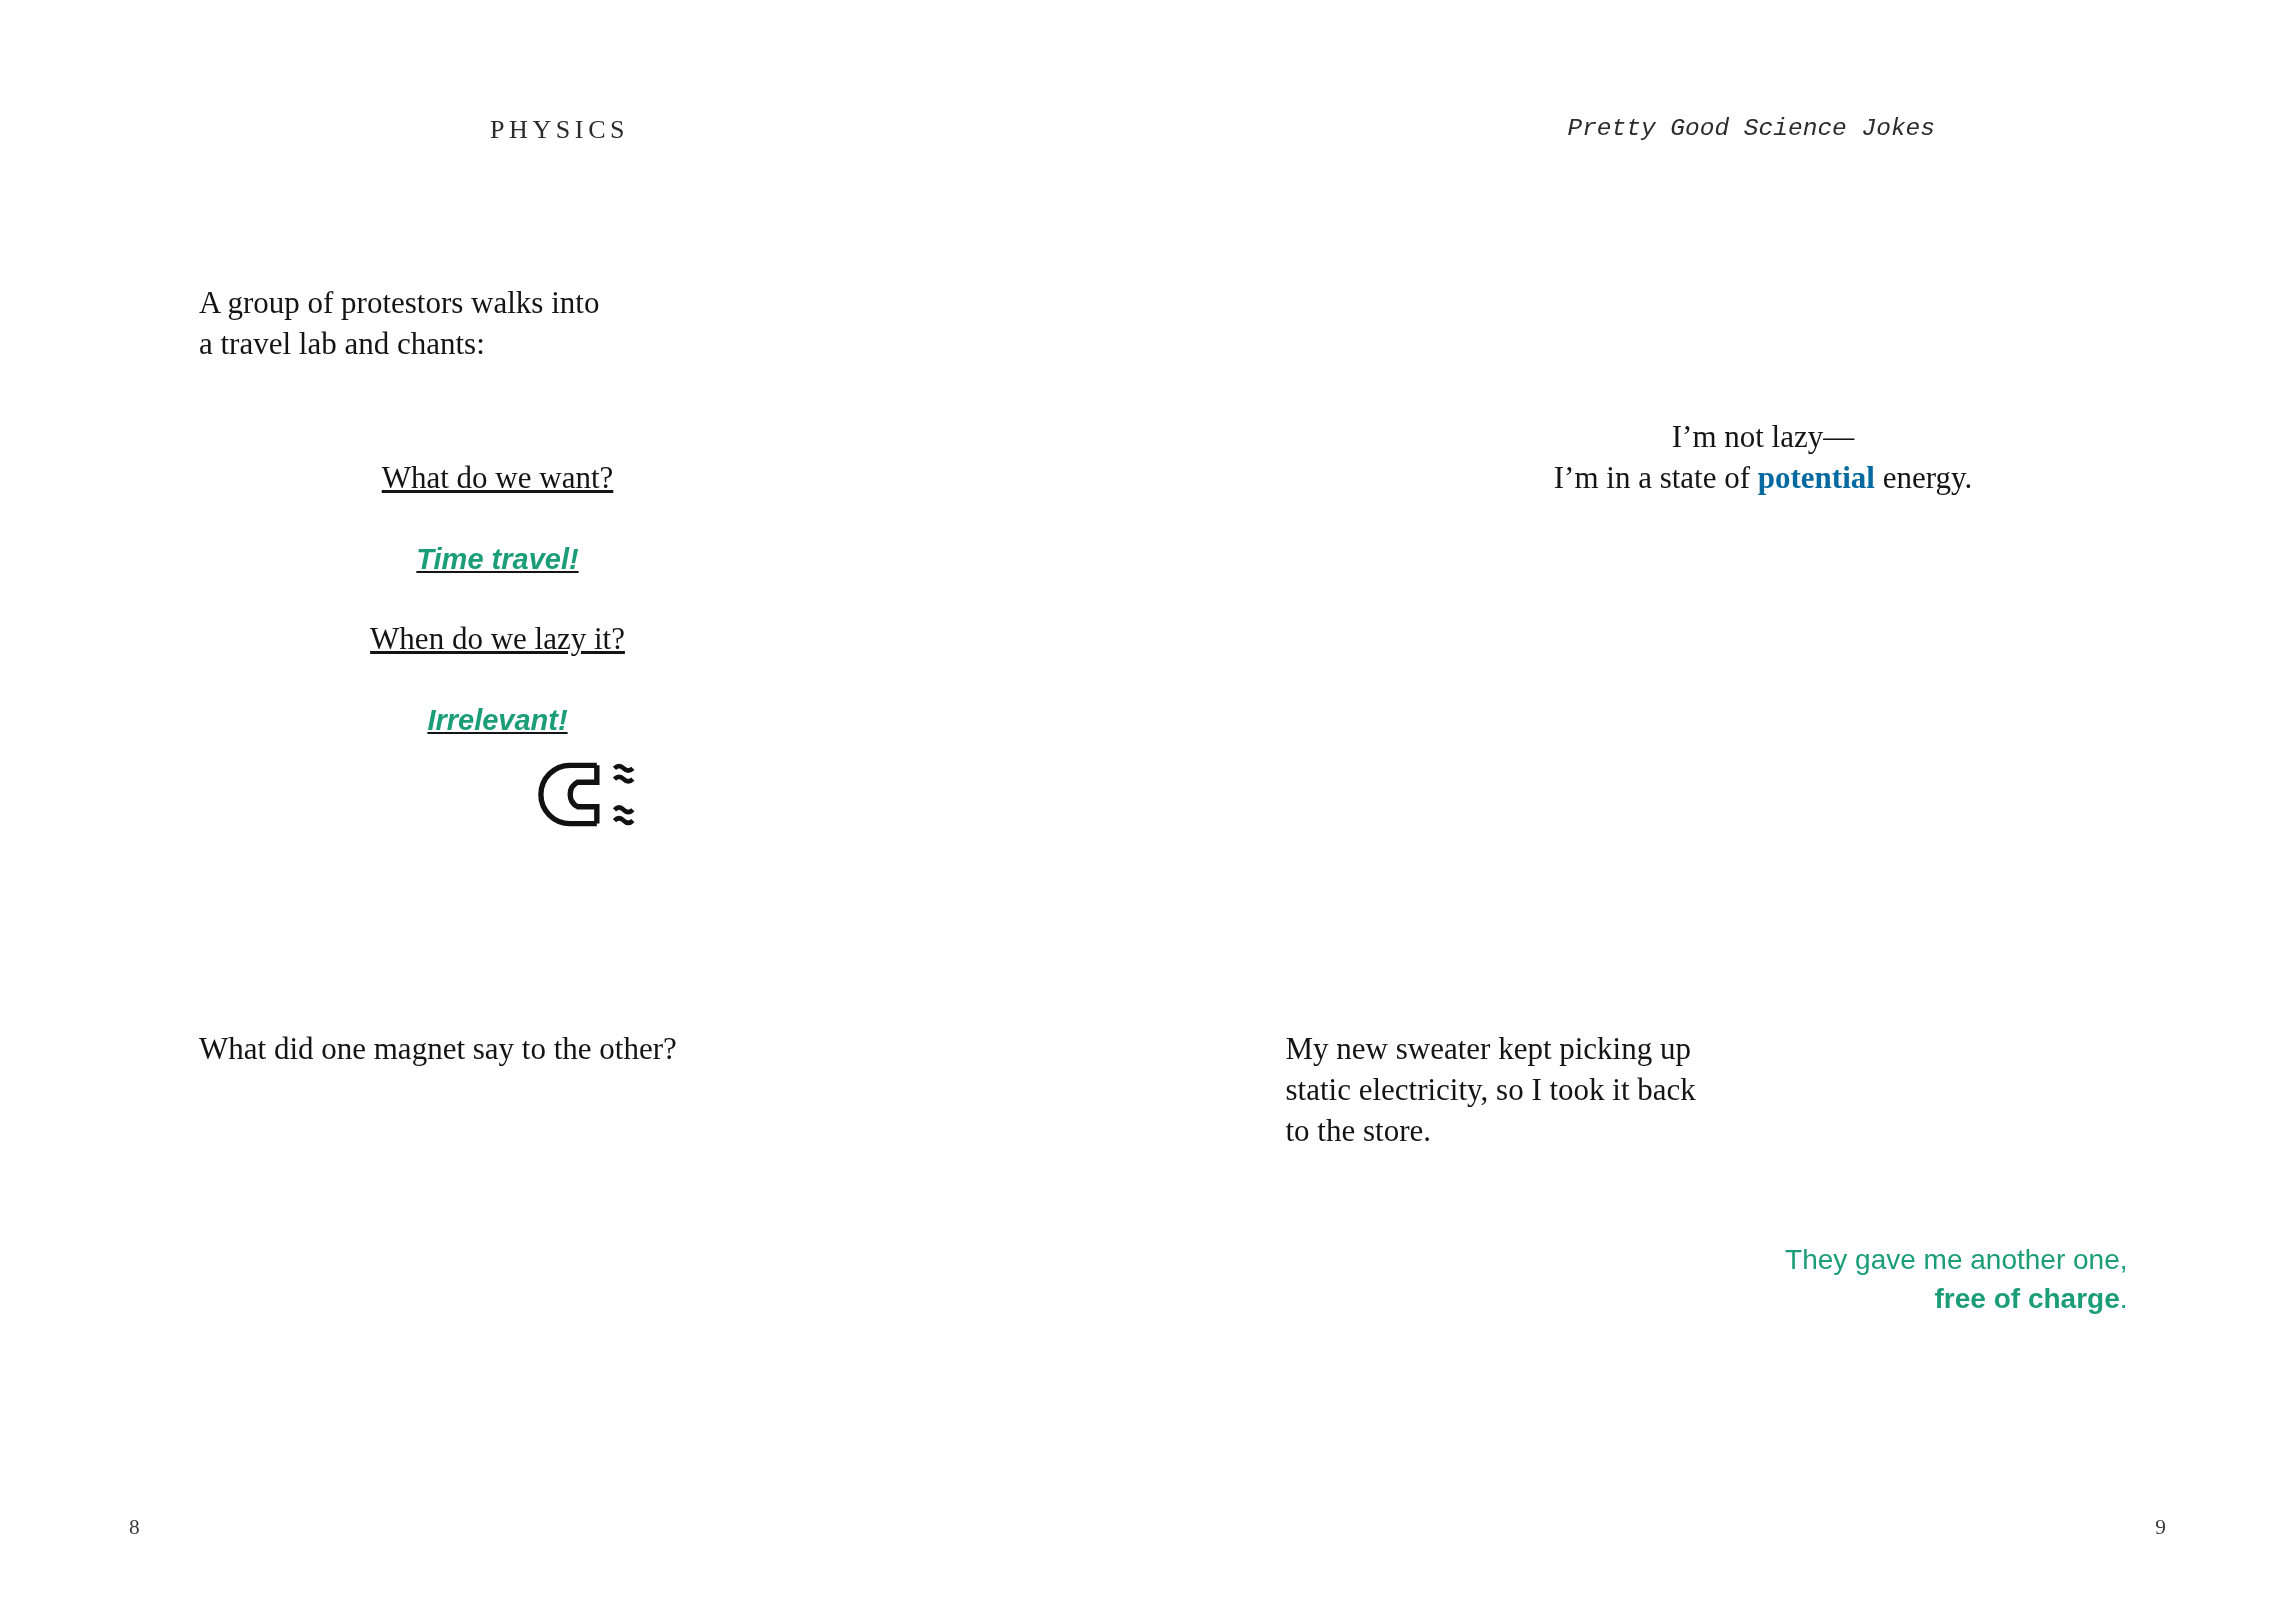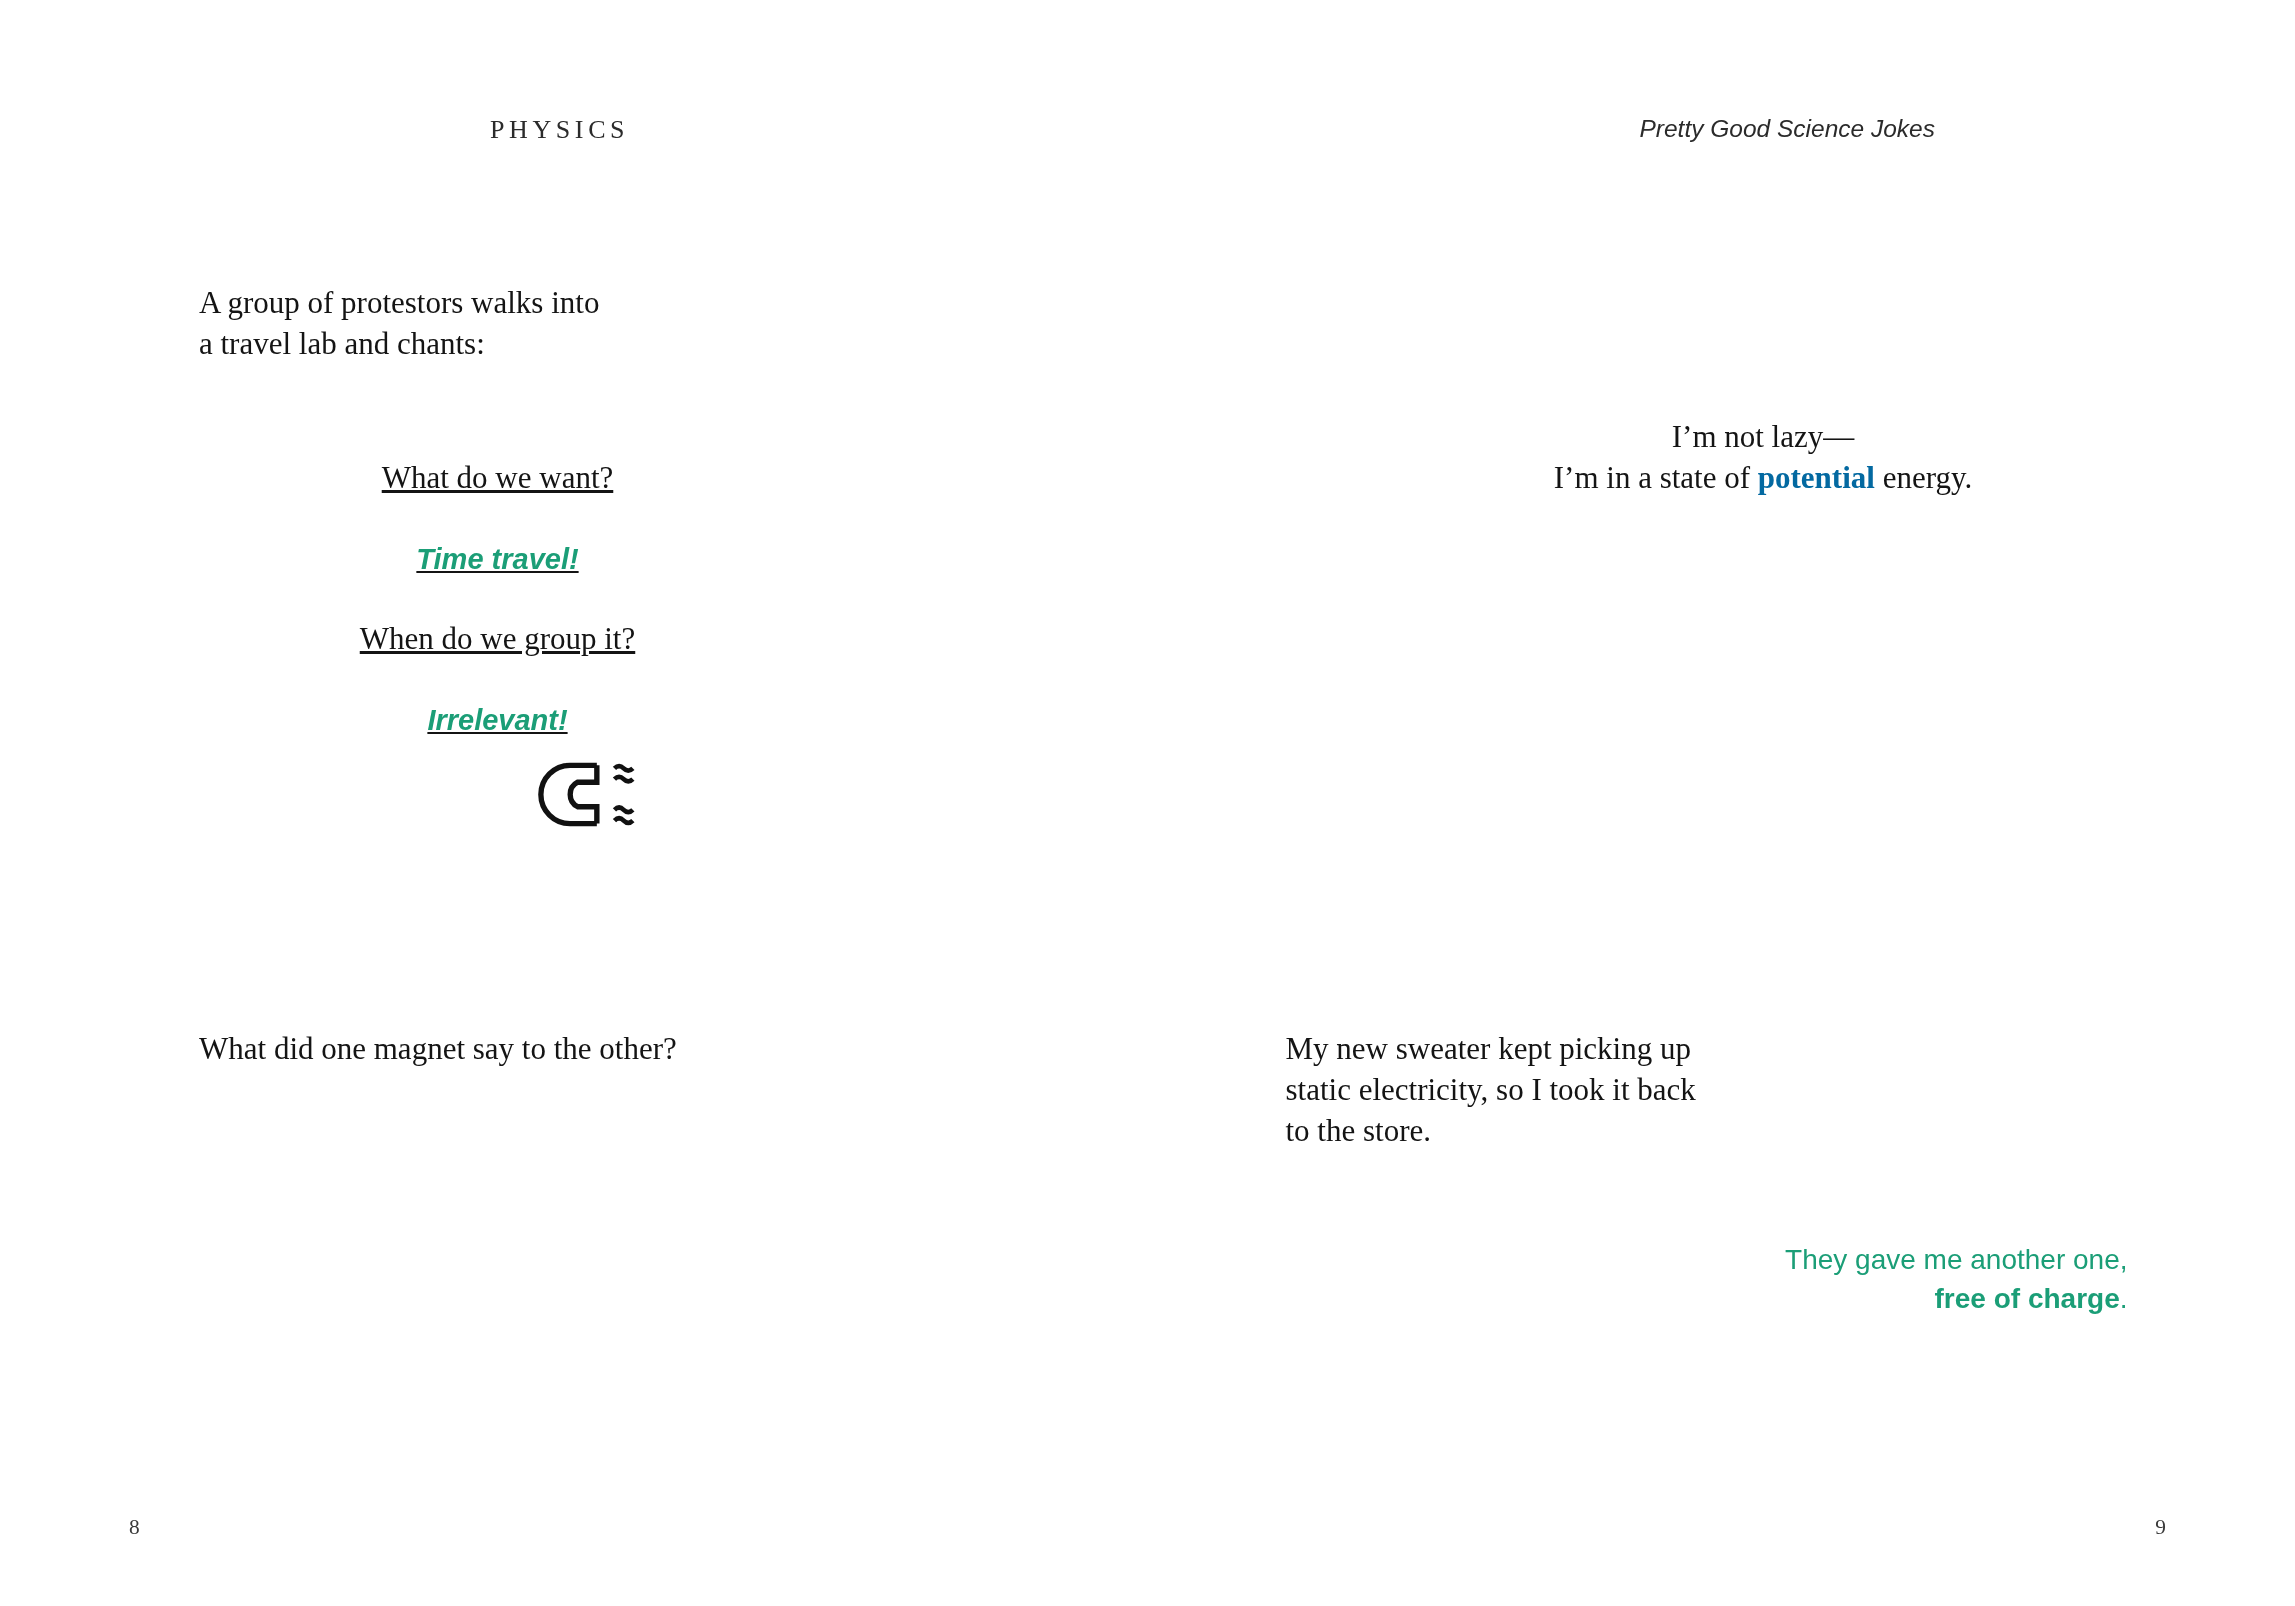--- a/index.html
+++ b/index.html
@@ -36,21 +36,21 @@
     font-size: 26px;
   }
   .running-head.left {
     left: 490px;
     letter-spacing: 4.6px;
     font-family: "Liberation Serif", serif;
     color: #2b2b2b;
   }
   .running-head.right {
     right: 360px;
-    font-family: Liberation Sans, sans-serif;
+    font-family: Liberation Mono, monospace;
     font-style: italic;
     font-size: 24.5px;
     color: #2b2b2b;
   }
 
   
   .folio {
     position: absolute;
     bottom: 67px;
     font-family: "Liberation Serif", serif;
@@ -124,21 +124,21 @@
     <div class="running-head left">PHYSICS</div>
 
     <div class="joke" id="joke-protestors">
       <div class="setup">A group of protestors walks into
 a travel lab and chants:</div>
     </div>
 
     <div class="joke chant" id="chant-lines">
       <div class="q">What do we want?</div>
       <div class="punch italic">Time travel!</div>
-      <div class="q">When do we group it?</div>
+      <div class="q">When do we lazy it?</div>
       <div class="punch italic">Irrelevant!</div>
     </div>
 
     <div class="icon-wrap" id="icon-magnet">
       <svg width="115" height="92" viewBox="0 0 150 120" fill="none" stroke="#111111" stroke-width="7">
 
         <path d="M95 20 H60 A38 38 0 0 0 60 96 H95" stroke-linecap="butt"></path>
         <path d="M95 20 V42 H70 A18 18 0 0 0 70 74 H95 V96"></path>
 
         <path d="M118 24 q6 -6 12 0 q6 6 12 0" stroke-width="6" fill="none"></path>

